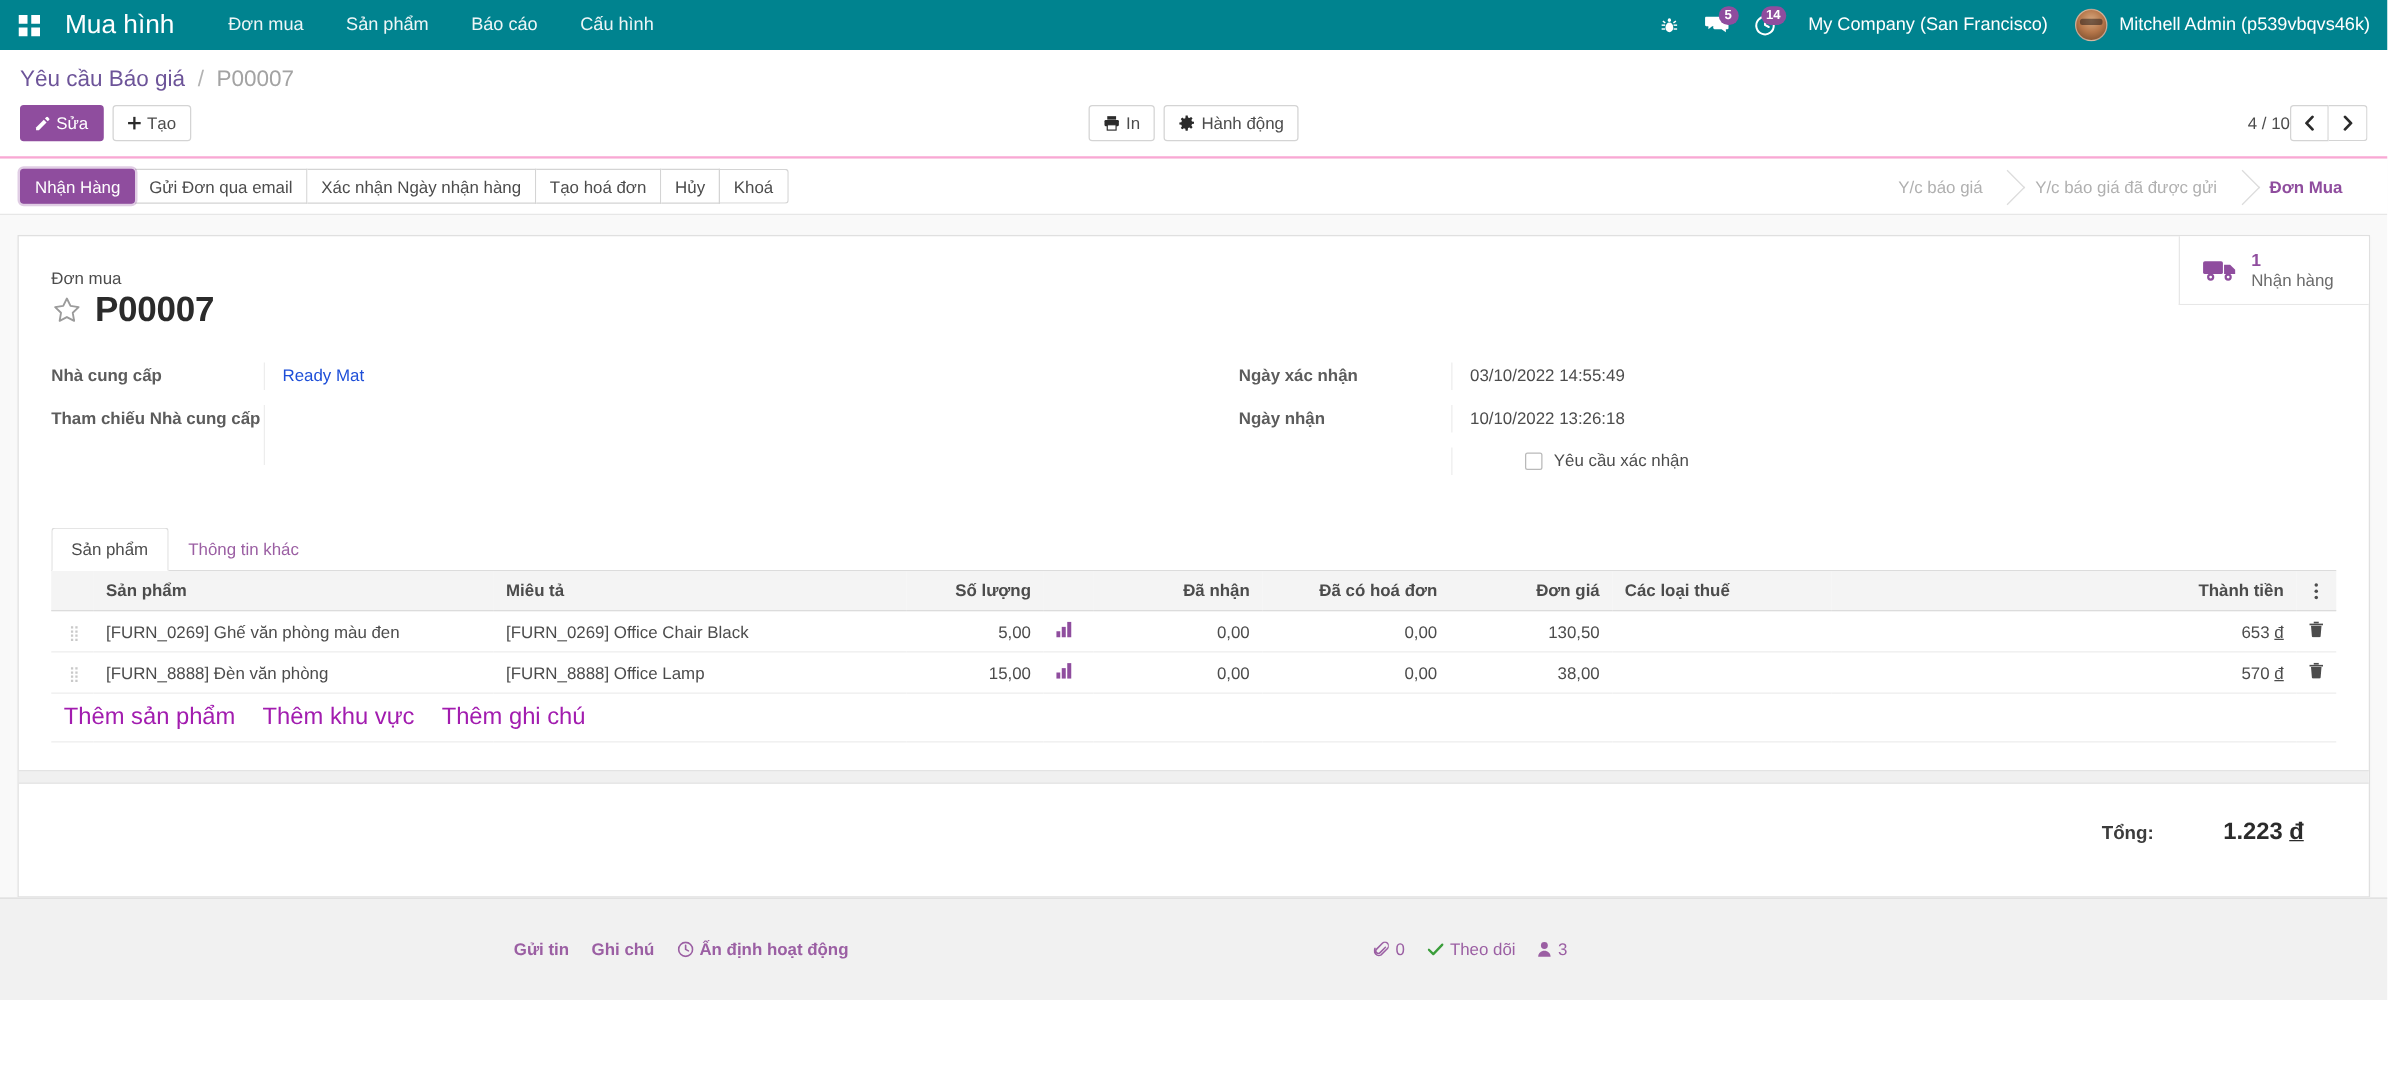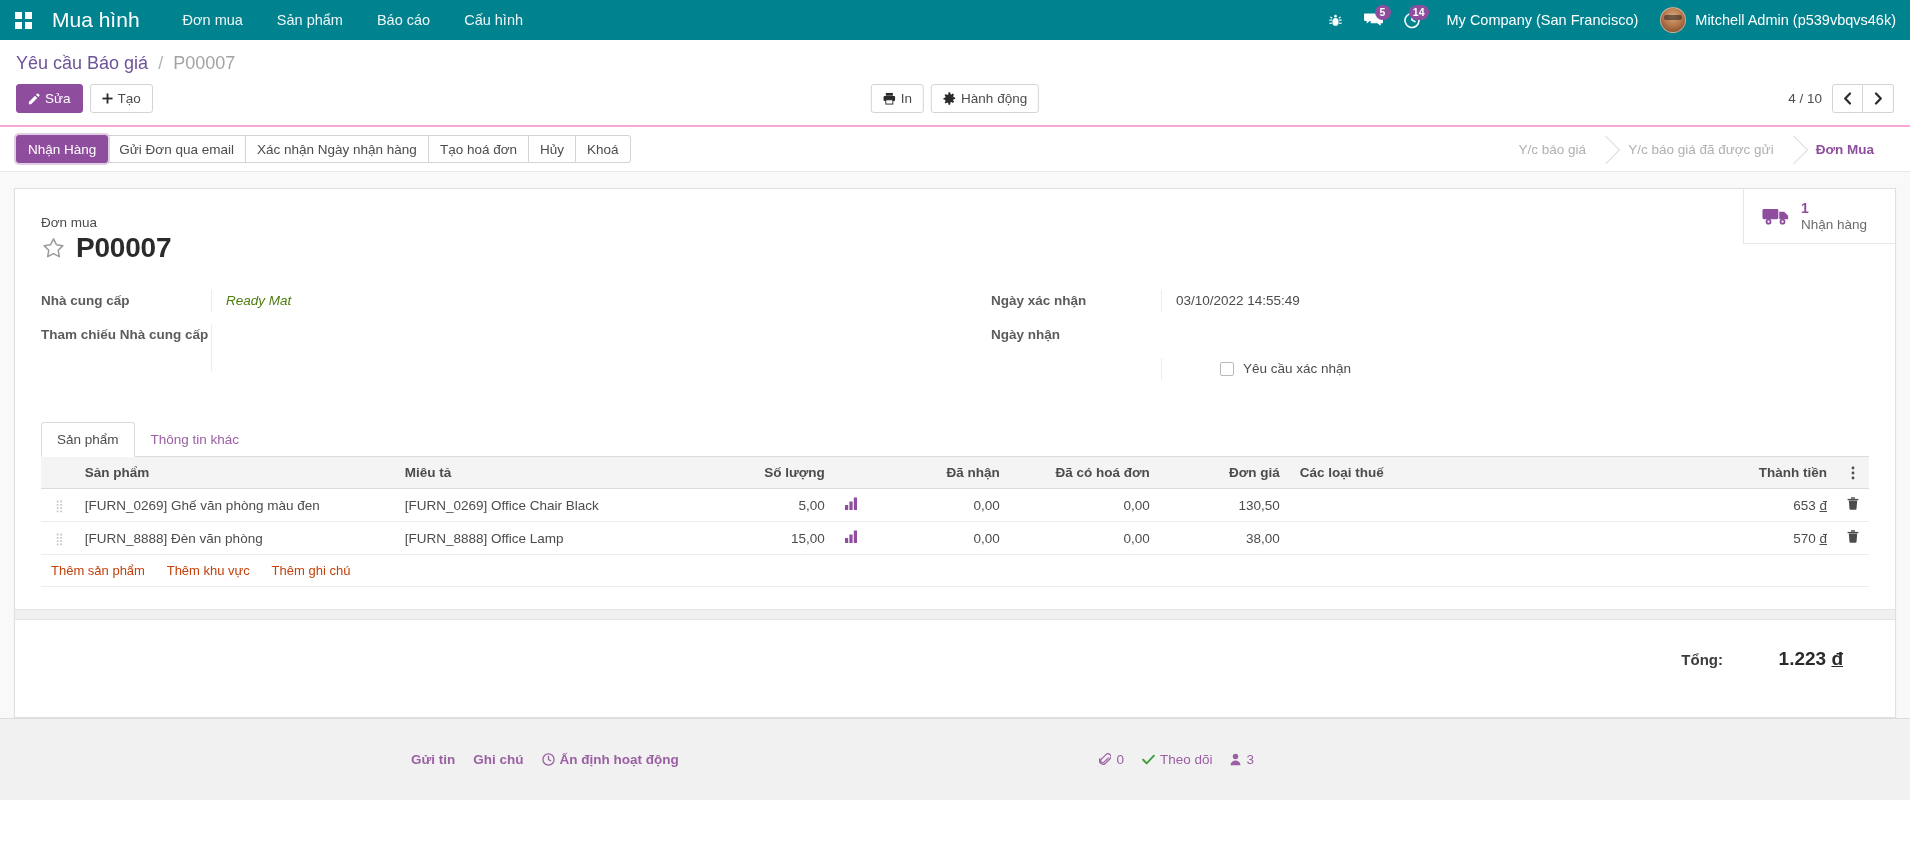--- a/index.html
+++ b/index.html
@@ -159,21 +159,20 @@
     position: absolute;
     left: 50%;
     transform: translateX(-50%);
     display: flex;
     gap: 7px;
   }
   .cp-right {
     margin-left: auto;
     display: flex;
     align-items: center;
-    gap: 10px;
   }
   .pager-text { font-size: 13.5px; color: #4c4c4c; white-space: nowrap; }
   .pager-btns { display: flex; }
   .pager-btns .btn { border-radius: 0; width: 31px; justify-content: center; padding: 0; }
   .pager-btns .btn:first-child { border-radius: 3px 0 0 3px; }
   .pager-btns .btn:last-child { border-radius: 0 3px 3px 0; border-left: none; }
 
   
   .form-outer {
     background: #f9f9f9;
@@ -320,21 +319,21 @@
   .fvalue {
     flex: 1;
     font-size: 13.5px;
     color: #4c4c4c;
     border-left: 1px solid #ededed;
     padding: 2px 0 2px 14px;
     min-height: 22px;
     line-height: 1.3;
   }
   .fvalue.tall { min-height: 48px; }
-  .link-val { color: #4d7c0f; cursor: pointer; font-style: italic; }
+  .link-val { color: #1d4ed8; cursor: pointer; }
   .chk-row { display: flex; align-items: center; gap: 9px; padding-left: 44px; }
   .chkbox {
     width: 14px; height: 14px;
     border: 1px solid #b9b9b9;
     background: #fff;
     border-radius: 2px;
     cursor: pointer;
     flex: none;
   }
 
@@ -392,22 +391,22 @@
     cursor: grab;
     user-select: none;
   }
   .chart-ico { color: #8f4d9e; cursor: pointer; display: inline-block; }
   .trash-ico { color: #5c5c5c; cursor: pointer; display: inline-block; }
   .opt-col { width: 26px; text-align: center; }
   .cur { text-decoration: underline; }
 
   .add-row td { padding: 9px 10px; border-bottom: 1px solid #ededed; }
   .add-link {
-    color: #c2410c;
-    font-size: 13px;
+    color: #a21caf;
+    font-size: 19px;
     cursor: pointer;
     margin-right: 18px;
     display: inline-block;
   }
 
   .grey-band {
     background: #f0f0f0;
     border-top: 1px solid #e3e3e3;
     border-bottom: 1px solid #e3e3e3;
     height: 11px;
@@ -667,20 +666,21 @@
             </div>
           </div>
 
           <div class="col right">
             <div class="fieldrow">
               <div class="flabel">Ngày xác nhận</div>
               <div class="fvalue">03/10/2022 14:55:49</div>
             </div>
             <div class="fieldrow">
               <div class="flabel">Ngày nhận</div>
+              <div class="fvalue">10/10/2022 13:26:18</div>
             </div>
             <div class="fieldrow">
               <div class="flabel"></div>
               <div class="fvalue">
                 <span class="chk-row">
                   <span class="chkbox"></span>
                   <span>Yêu cầu xác nhận</span>
                 </span>
               </div>
             </div>

